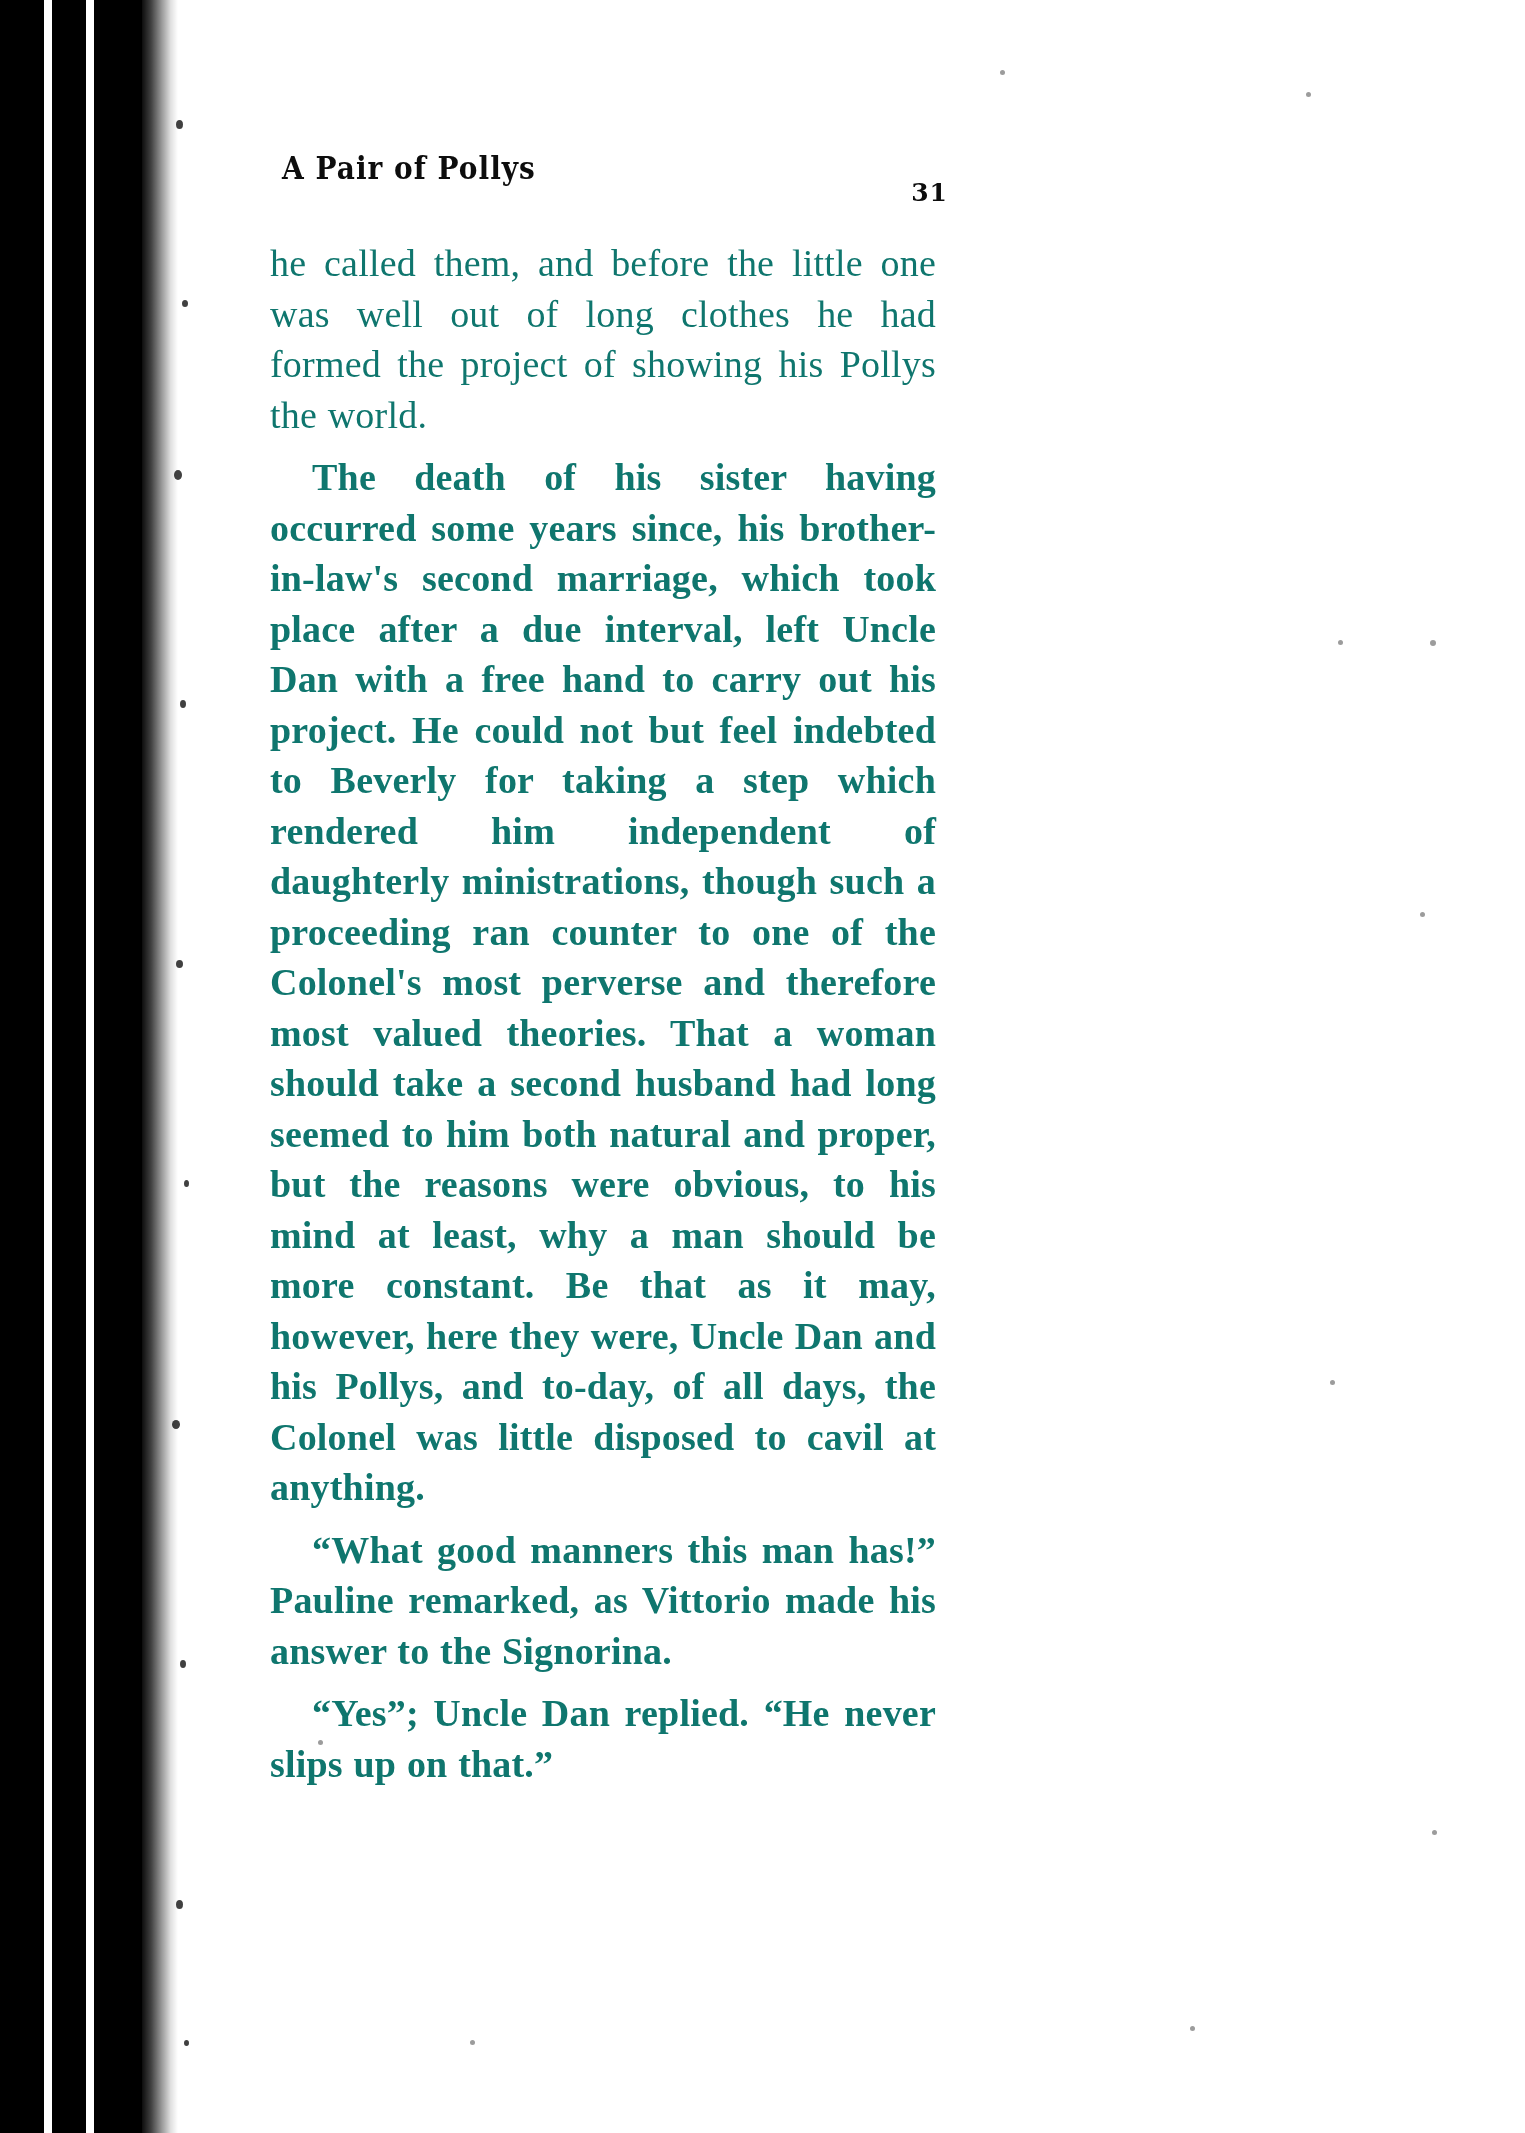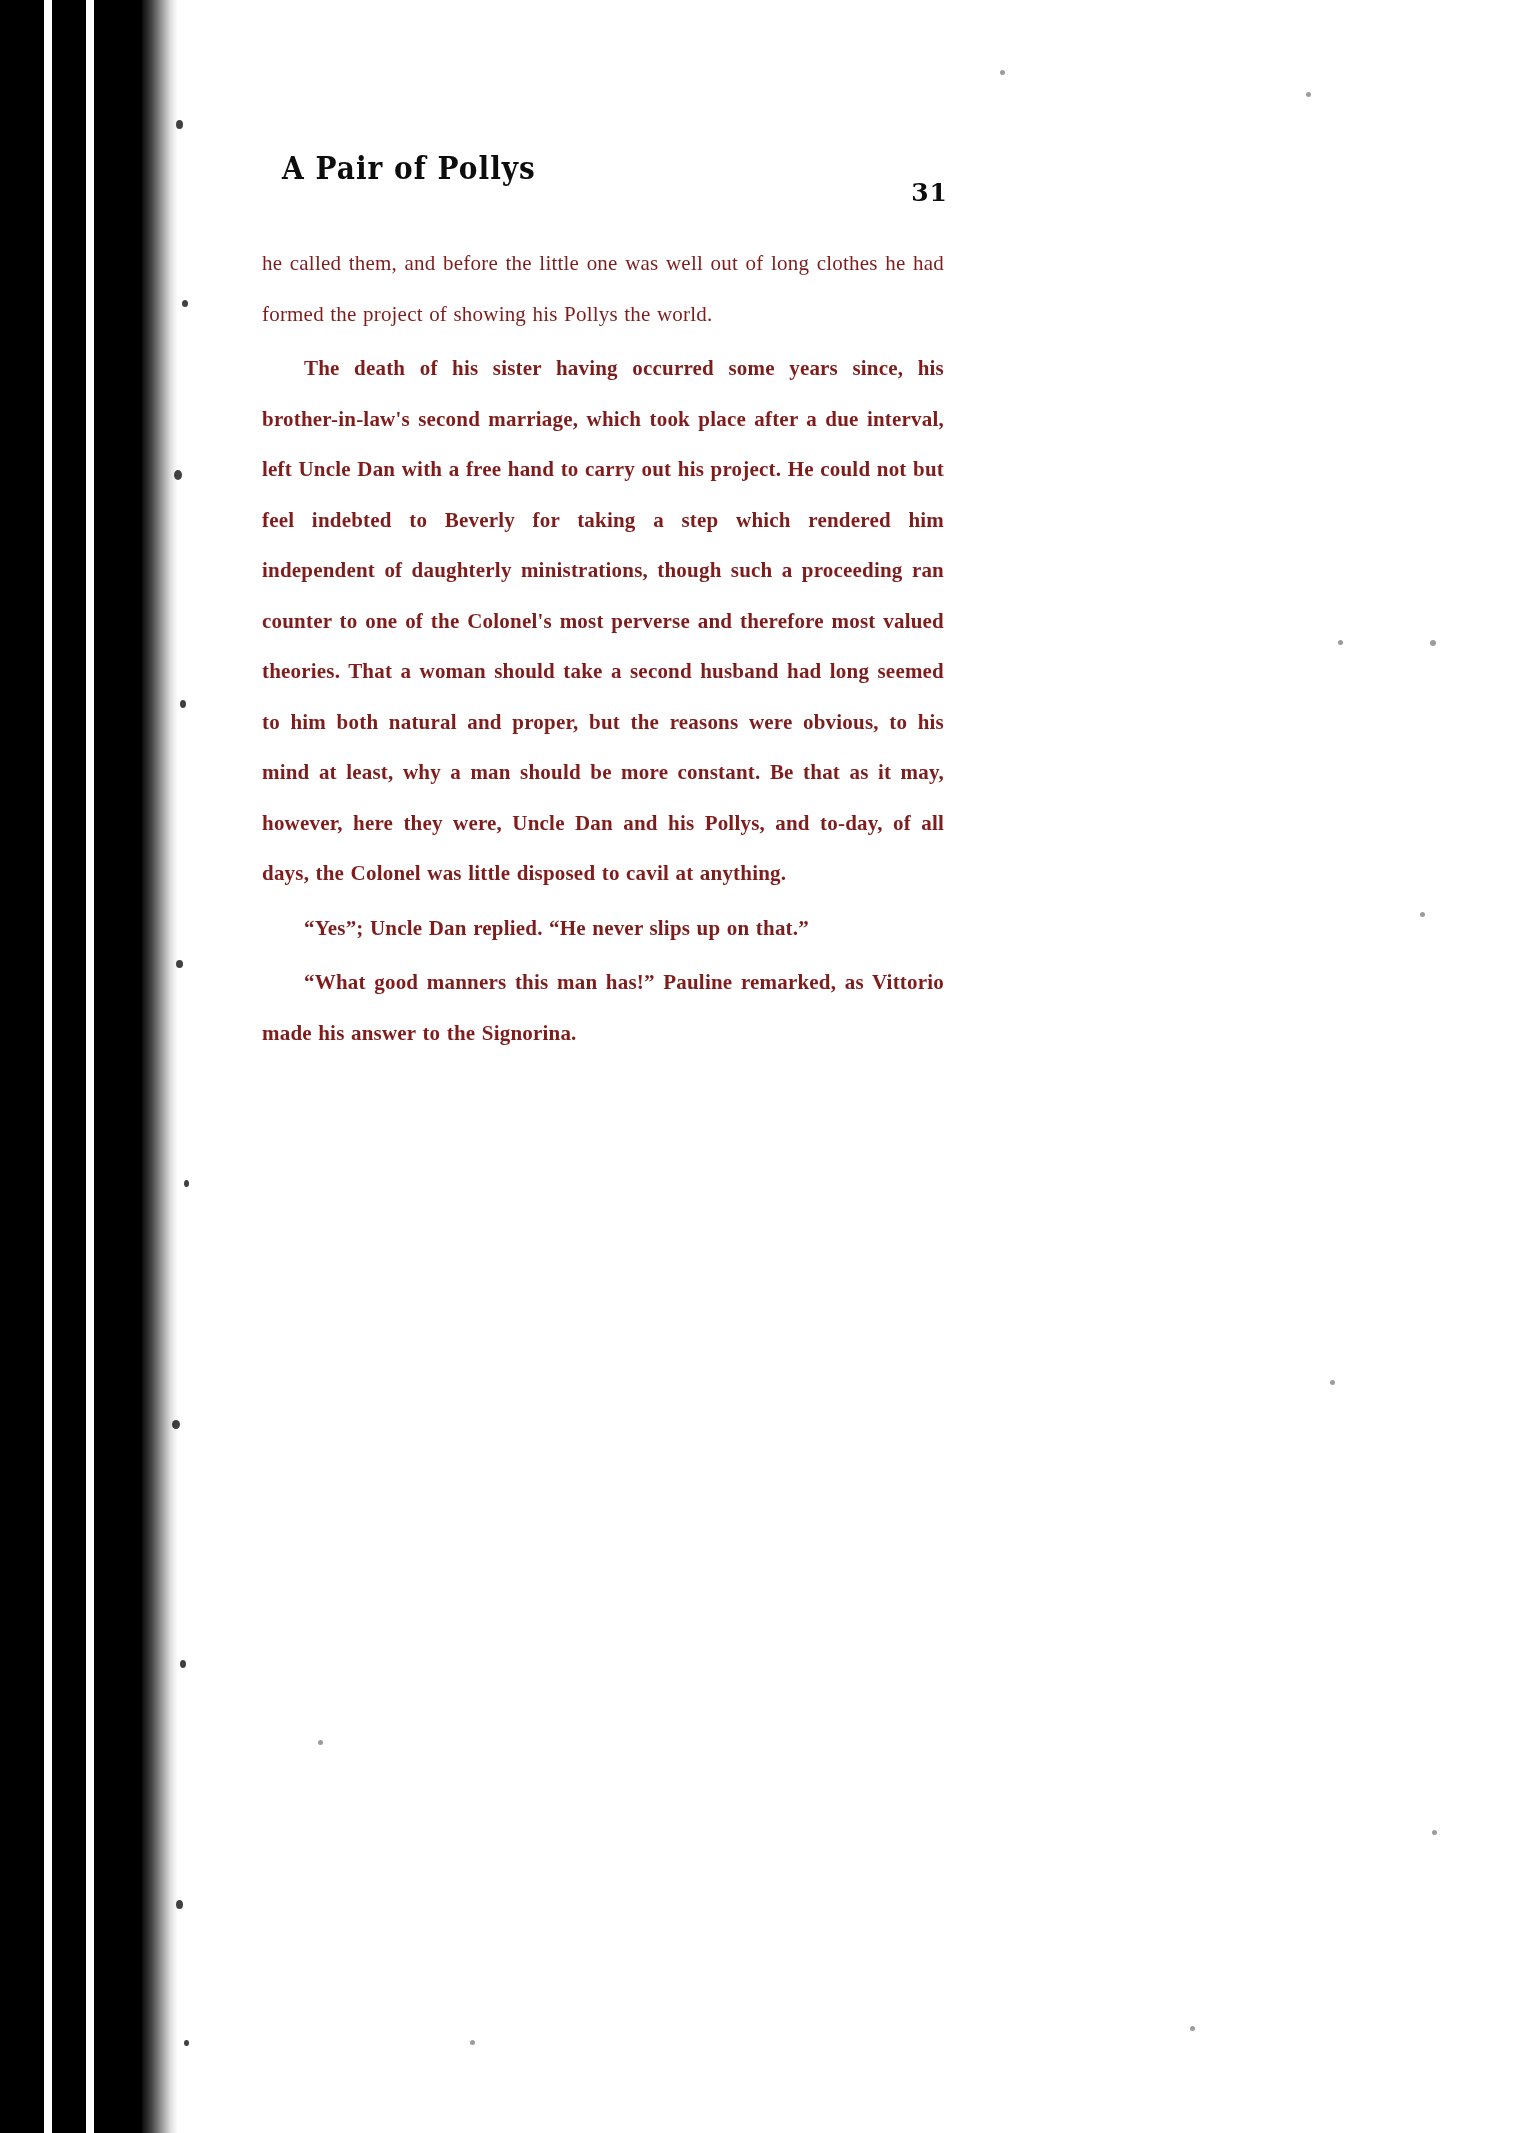--- a/index.html
+++ b/index.html
@@ -80,24 +80,24 @@
     top: 4px;
     font-family: "DejaVu Serif", serif;
     font-weight: bold;
     font-size: 25px;
     color: #0d0d0d;
     letter-spacing: 1px;
     margin-top: 24px;
   }
 
   p.body {
-    margin: 4px;
-    font-size: 21px;
+    margin: 12px;
+    font-size: 38px;
     line-height: 50.5px;
-    color: #7f1d1d;
+    color: #0f766e;
     text-align: justify;
     text-justify: inter-word;
     letter-spacing: 0.2px;
     word-spacing: 1px;
   }
   p.body + p.body { margin-top: 0; }
   p.indent { text-indent: 42px; font-weight: bold; }
   p.noindent { text-indent: 0; }
 
   
@@ -144,17 +144,17 @@
 
   <div class="content">
 
     <div class="runhead">
       <div class="runhead-title">A Pair of Pollys</div>
       <div class="runhead-page">31</div>
     </div>
 
     <p class="body noindent">he called them, and before the little one was well out of long clothes he had formed the project of showing his Pollys the world.</p>
     <p class="body indent">The death of his sister having occurred some years since, his brother-in-law's second marriage, which took place after a due interval, left Uncle Dan with a free hand to carry out his project. He could not but feel indebted to Beverly for taking a step which rendered him independent of daughterly ministrations, though such a proceeding ran counter to one of the Colonel's most perverse and therefore most valued theories. That a woman should take a second husband had long seemed to him both natural and proper, but the reasons were obvious, to his mind at least, why a man should be more constant.  Be that as it may, however, here they were, Uncle Dan and his Pollys, and to-day, of all days, the Colonel was little disposed to cavil at anything.</p>
+    <p class="body indent">“What good manners this man has!” Pauline remarked, as Vittorio made his answer to the Signorina.</p>
     <p class="body indent">“Yes”; Uncle Dan replied.  “He never slips up on that.”</p>
-    <p class="body indent">“What good manners this man has!” Pauline remarked, as Vittorio made his answer to the Signorina.</p>
 
   </div>
 </div>
 
 </body></html>

